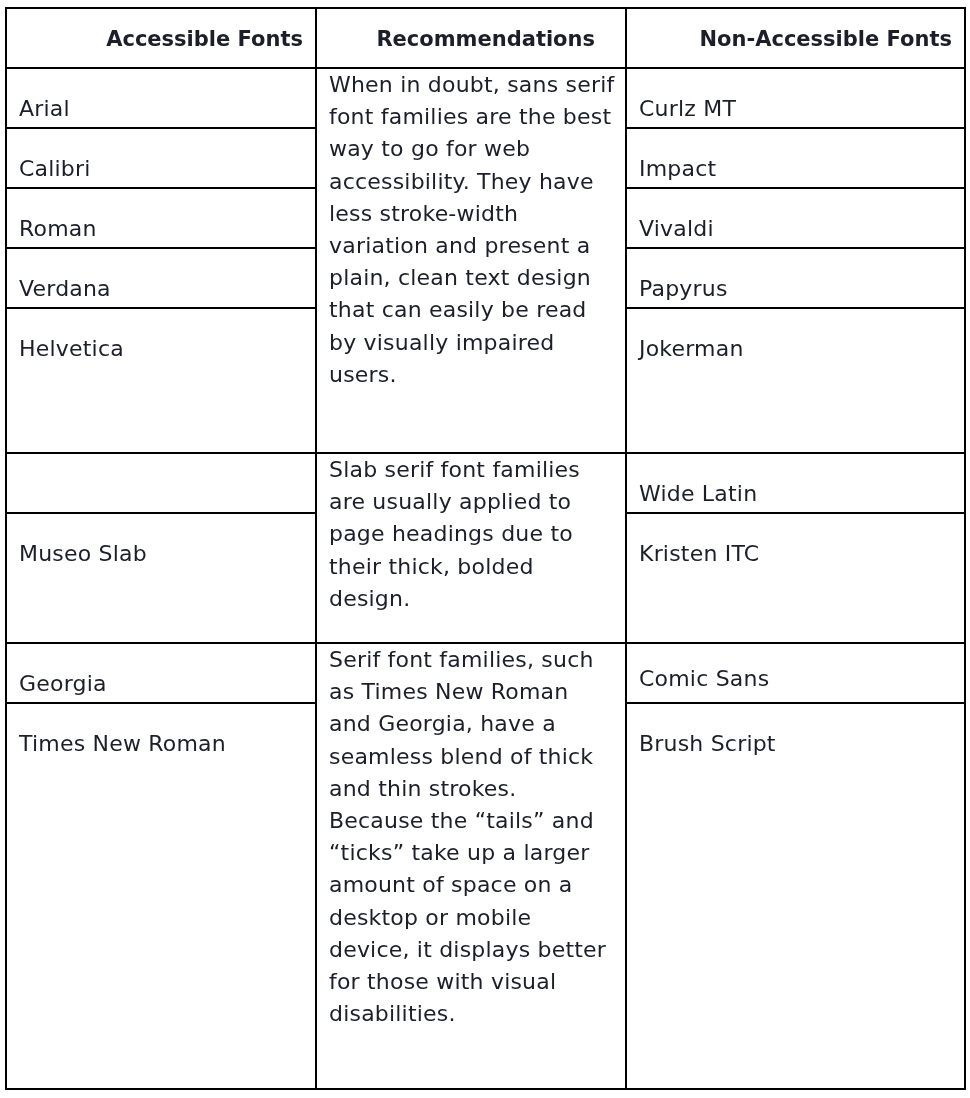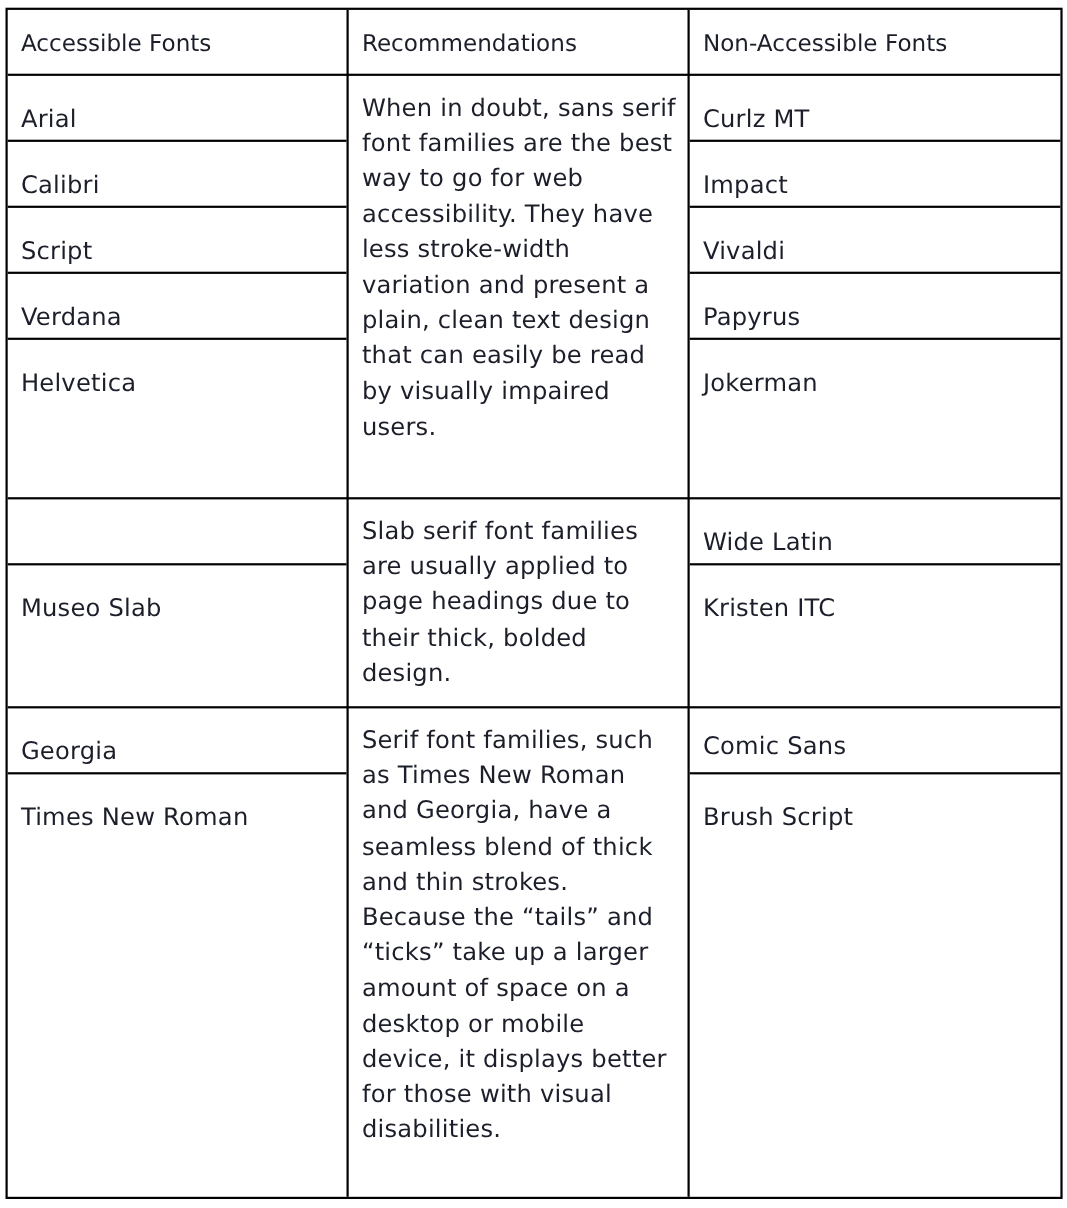--- a/index.html
+++ b/index.html
@@ -1,44 +1,44 @@
 <!DOCTYPE html>
 <html><head>
 <meta charset="utf-8">
 <style>
   html, body { margin: 0; padding: 0; background: #ffffff; }
   body { width: 970px; height: 1098px; position: relative; overflow: hidden;
          font-family: "DejaVu Sans", sans-serif; color: #1c1f2a; }
   .tbl { position: absolute; left: 5px; top: 7px; width: 961px; height: 1083px;
          border: 2px solid #000; box-sizing: border-box; }
   .cell { position: absolute; box-sizing: border-box; padding: 0 12px; }
-  .hdr { font-weight: normal; font-size: 21px; line-height: 60px; }
+  .hdr { font-weight: bold; font-size: 21px; line-height: 60px; text-align: right; }
   .item { font-size: 22px; line-height: 32px; padding-top: 24px; letter-spacing: 0.2px; }
-  .desc { font-size: 22px; line-height: 32.2px; padding-top: 14px; padding-right: 8px; letter-spacing: 0.2px; }
+  .desc { font-size: 22px; line-height: 32.2px; padding-right: 8px; letter-spacing: 0.2px; }
   .hl { position: absolute; height: 2px; background: #000; }
   .vl { position: absolute; width: 2px; background: #000; top: 0; bottom: 0; }
 </style>
 </head>
 <body>
 
 <div class="tbl">
 
   <div class="vl" style="left:308px"></div>
   <div class="vl" style="left:618px"></div>
 
   <div class="cell hdr" style="left:0;top:0;width:308px;height:58px">Accessible Fonts</div>
   <div class="cell hdr" style="left:310px;top:0;width:290px;height:58px">Recommendations</div>
   <div class="cell hdr" style="left:620px;top:0;width:337px;height:58px">Non-Accessible Fonts</div>
   <div class="hl" style="left:0;right:0;top:58px"></div>
 
   <div class="cell item" style="left:0;top:60px;width:308px">Arial</div>
   <div class="hl" style="left:0;width:308px;top:118px"></div>
   <div class="cell item" style="left:0;top:120px;width:308px">Calibri</div>
   <div class="hl" style="left:0;width:308px;top:178px"></div>
-  <div class="cell item" style="left:0;top:180px;width:308px">Script</div>
+  <div class="cell item" style="left:0;top:180px;width:308px">Roman</div>
   <div class="hl" style="left:0;width:308px;top:238px"></div>
   <div class="cell item" style="left:0;top:240px;width:308px">Verdana</div>
   <div class="hl" style="left:0;width:308px;top:298px"></div>
   <div class="cell item" style="left:0;top:300px;width:308px">Helvetica</div>
 
   <div class="cell desc" style="left:310px;top:60px;width:308px">When in doubt, sans serif font families are the best way to go for web accessibility. They have less stroke-width variation and present a plain, clean text design that can easily be read by visually impaired users.</div>
 
   <div class="cell item" style="left:620px;top:60px;width:337px">Curlz MT</div>
   <div class="hl" style="left:620px;right:0;top:118px"></div>
   <div class="cell item" style="left:620px;top:120px;width:337px">Impact</div>

